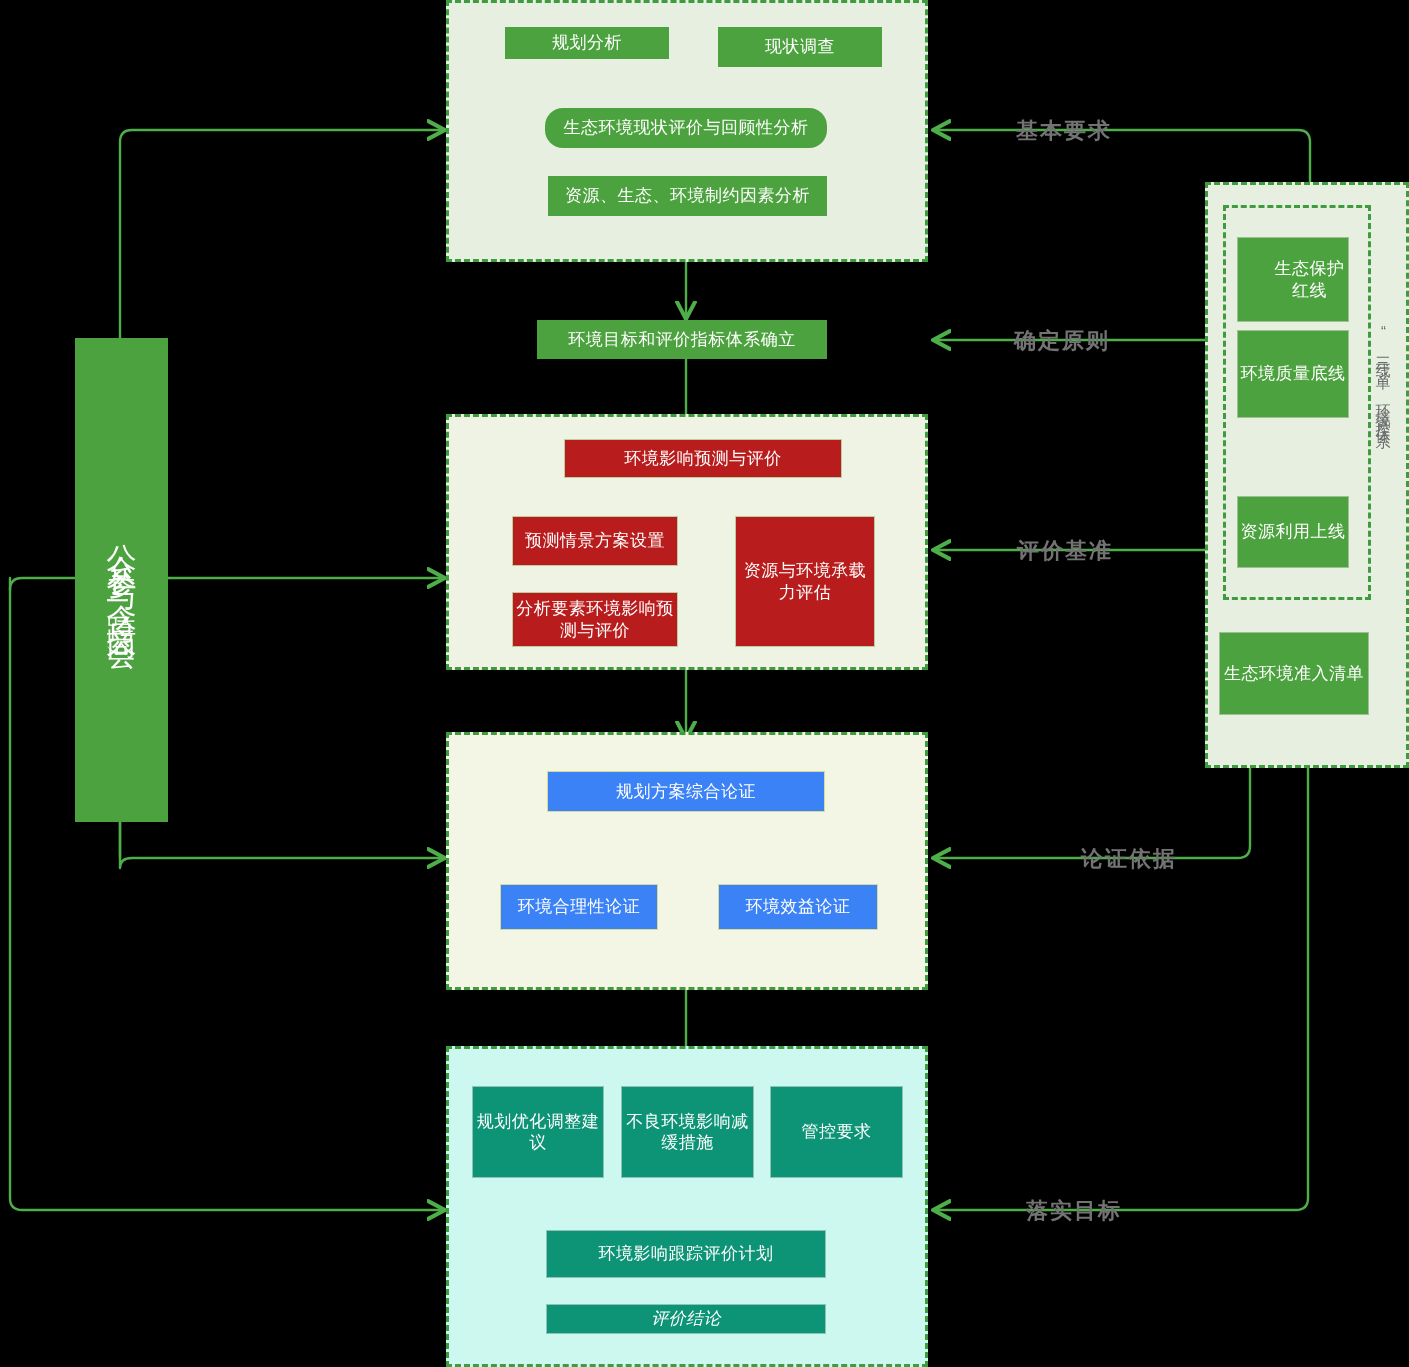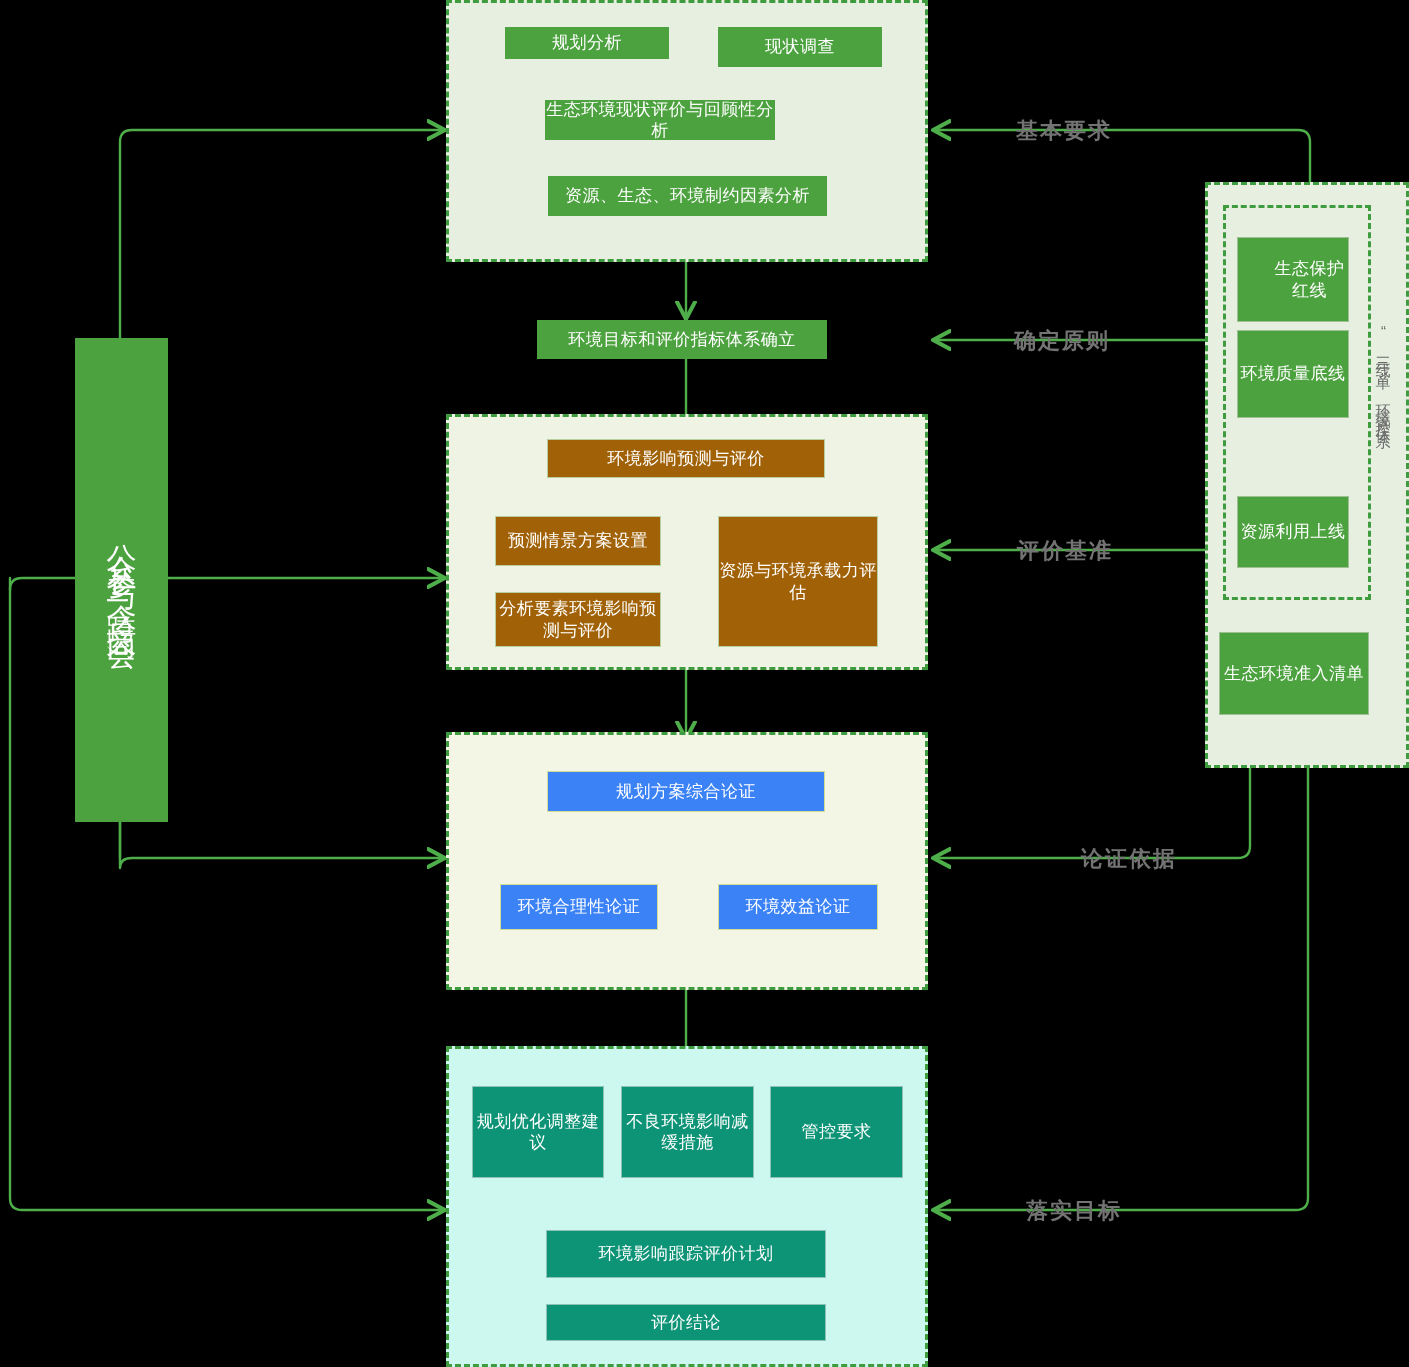--- a/index.html
+++ b/index.html
@@ -15,21 +15,21 @@
   .panel.p2{background:#eef3e4;}
   .panel.p3{background:#f3f6e4;}
   .panel.p4{background:#ccf8ef;}
   .panel.pr{background:#e6efe0;}
   .panel.pr-inner{background:transparent;}
 
   .node{position:absolute;box-sizing:border-box;display:flex;align-items:center;
         justify-content:center;text-align:center;color:#fff;line-height:1.25;
         font-size:17px;letter-spacing:.5px;}
   .n-green{background:#4ca23e;border:1px solid #9fbf95;}
-  .n-olive{background:#a16207;border:1px solid #b9cfa0;}
+  .n-olive{background:#b91c1c;border:1px solid #b9cfa0;margin-left:17px;}
   .n-yellow{background:#3b82f6;border:1px solid #d5dc93;}
   .n-teal{background:#0d9375;border:1px solid #8fc2b7;}
   .n-plain{background:#4ca23e;border:none;}
 
   .vside{position:absolute;box-sizing:border-box;background:#4ca23e;color:#fff;
          display:flex;align-items:center;justify-content:center;}
   .vtext{writing-mode:vertical-rl;text-orientation:upright;font-size:30px;
          letter-spacing:12px;line-height:1;}
 
   .vlabel{position:absolute;writing-mode:vertical-rl;text-orientation:upright;
@@ -95,21 +95,21 @@
   </div>
 
   <div class="panel p1" style="left:446px;top:0px;width:482px;height:262px;"></div>
 
   <div class="node n-plain" style="left:505px;top:27px;width:164px;height:32px;">
     <span>规划分析</span>
   </div>
   <div class="node n-plain" style="left:718px;top:27px;width:164px;height:40px;">
     <span>现状调查</span>
   </div>
-  <div class="node n-plain" style="left:545px;top:100px;width:230px;height:40px;">
+  <div class="node n-plain" style="left:545px;top:108px;width:282px;height:40px;border-radius:18px;">
     <span>生态环境现状评价与回顾性分析</span>
   </div>
   <div class="node n-plain" style="left:548px;top:176px;width:279px;height:40px;">
     <span>资源、生态、环境制约因素分析</span>
   </div>
 
   <div class="node n-plain" style="left:537px;top:320px;width:290px;height:39px;">
     <span>环境目标和评价指标体系确立</span>
   </div>
 
@@ -117,21 +117,21 @@
 
   <div class="node n-olive" style="left:547px;top:439px;width:278px;height:39px;">
     <span>环境影响预测与评价</span>
   </div>
   <div class="node n-olive" style="left:495px;top:516px;width:166px;height:50px;">
     <span>预测情景方案设置</span>
   </div>
   <div class="node n-olive" style="left:495px;top:592px;width:166px;height:55px;">
     <span>分析要素环境影响预测与评价</span>
   </div>
-  <div class="node n-olive" style="left:718px;top:516px;width:160px;height:131px;">
+  <div class="node n-olive" style="left:718px;top:516px;width:140px;height:131px;">
     <span>资源与环境承载力评估</span>
   </div>
 
   <div class="panel p3" style="left:446px;top:732px;width:482px;height:258px;"></div>
 
   <div class="node n-yellow" style="left:547px;top:771px;width:278px;height:41px;">
     <span>规划方案综合论证</span>
   </div>
   <div class="node n-yellow" style="left:500px;top:884px;width:158px;height:46px;">
     <span>环境合理性论证</span>
@@ -147,21 +147,21 @@
   </div>
   <div class="node n-teal" style="left:621px;top:1086px;width:133px;height:92px;">
     <span>不良环境影响减缓措施</span>
   </div>
   <div class="node n-teal" style="left:770px;top:1086px;width:133px;height:92px;">
     <span>管控要求</span>
   </div>
   <div class="node n-teal" style="left:546px;top:1230px;width:280px;height:48px;">
     <span>环境影响跟踪评价计划</span>
   </div>
-  <div class="node n-teal" style="left:546px;top:1304px;width:280px;height:37px;">
+  <div class="node n-teal" style="left:546px;top:1304px;width:280px;height:30px;font-style:italic;">
     <span>评价结论</span>
   </div>
 
   <div class="panel pr" style="left:1205px;top:182px;width:204px;height:586px;"></div>
   <div class="panel pr-inner" style="left:1223px;top:205px;width:148px;height:395px;"></div>
 
   <div class="node n-green" style="left:1237px;top:237px;width:112px;height:85px;padding-left:33px;">
     <span>生态保护红线</span>
   </div>
   <div class="node n-green" style="left:1237px;top:330px;width:112px;height:88px;">

